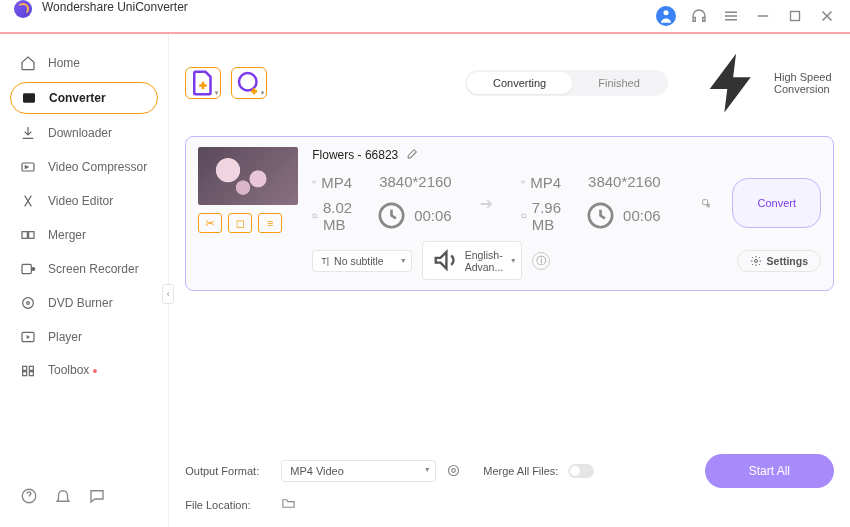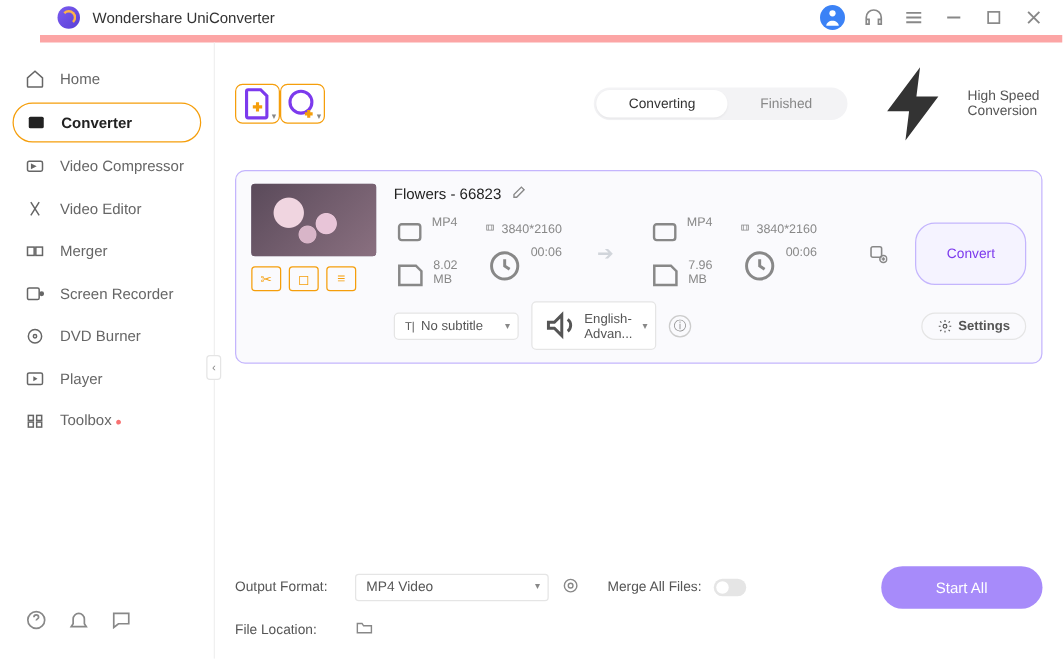--- a/index.html
+++ b/index.html
@@ -1,48 +1,48 @@
 <!DOCTYPE html>
 <html><head>
 <meta charset="utf-8">
 <style>
 * { margin: 0; padding: 0; box-sizing: border-box; font-family: -apple-system, BlinkMacSystemFont, 'Segoe UI', sans-serif; }
 body { width: 850px; height: 527px; background: #fff; overflow: hidden; font-size: 12px; color: #333; }
-.titlebar { height: 34px; display: flex; align-items: center; padding: 0 14px; border-bottom: 6px solid #fca5a5; margin-left: 32px; }
+.titlebar { height: 34px; display: flex; padding: 0 14px; border-bottom: 2px solid #fca5a5; }
 .logo { width: 18px; height: 18px; background: linear-gradient(135deg, #7b5cf0, #5a3fd6); border-radius: 50%; margin-right: 10px; position: relative; }
 .logo::after { content: ''; position: absolute; width: 8px; height: 8px; border: 2px solid #ffb347; border-radius: 50%; top: 3px; left: 3px; border-left-color: transparent; border-bottom-color: transparent; }
 .app-title { font-size: 12px; color: #333; flex: 1; }
 .titlebar-right { display: flex; align-items: center; gap: 14px; }
 .titlebar-icon { width: 18px; height: 18px; display: flex; align-items: center; justify-content: center; color: #888; cursor: pointer; }
 .user-badge { width: 20px; height: 20px; background: #3b82f6; border-radius: 50%; display: flex; align-items: center; justify-content: center; }
 .main { display: flex; height: calc(100% - 34px); }
 .sidebar { width: 172px; border-right: 1px solid #f0f0f0; padding: 14px 10px; display: flex; flex-direction: column; position: relative; }
 .nav-item { display: flex; align-items: center; gap: 12px; padding: 7px 10px; border-radius: 18px; cursor: pointer; color: #666; font-size: 12px; margin-bottom: 4px; }
 .nav-item.active { border: 1.5px solid #f59e0b; color: #222; font-weight: 600; }
 .nav-item.has-dot .nav-label::after { content: '•'; color: #f87171; margin-left: 3px; font-size: 14px; vertical-align: top; }
 .nav-icon { width: 16px; height: 16px; display: flex; align-items: center; justify-content: center; }
 .sidebar-bottom { margin-top: auto; display: flex; gap: 16px; padding: 8px 10px; }
 .collapse-btn { position: absolute; right: -6px; top: 250px; width: 12px; height: 20px; background: #fff; border: 1px solid #e5e5e5; border-radius: 3px; display: flex; align-items: center; justify-content: center; cursor: pointer; font-size: 9px; color: #888; }
 .content { flex: 1; padding: 14px 16px; display: flex; flex-direction: column; }
-.toolbar { display: flex; align-items: center; margin-bottom: 18px; }
+.toolbar { display: flex; align-items: center; gap: 10px; margin-bottom: 18px; }
 .tool-btn { width: 36px; height: 32px; border: 1.5px solid #f59e0b; border-radius: 6px; display: flex; align-items: center; justify-content: center; cursor: pointer; position: relative; }
 .tool-btn::after { content: '▾'; font-size: 7px; color: #888; position: absolute; right: 2px; bottom: 1px; }
 .tabs { margin-left: auto; margin-right: 20px; display: flex; background: #f3f3f5; border-radius: 14px; padding: 2px; }
 .tab { padding: 5px 26px; border-radius: 12px; font-size: 11px; color: #888; cursor: pointer; }
 .tab.active { background: #fff; color: #333; box-shadow: 0 1px 2px rgba(0,0,0,.06); }
 .hsc { display: flex; align-items: center; gap: 6px; font-size: 11px; color: #555; }
 .file-card { border: 1.5px solid #c4b5fd; border-radius: 8px; padding: 10px 12px; background: #fafafd; }
 .file-row { display: flex; gap: 14px; }
 .thumb { width: 100px; height: 58px; background: #6b5b73; border-radius: 3px; position: relative; overflow: hidden; }
 .thumb::before { content: ''; position: absolute; inset: 0; background: radial-gradient(circle at 30% 40%, #f0d5e0 15%, transparent 16%), radial-gradient(circle at 60% 55%, #e8c5d8 12%, transparent 13%), radial-gradient(circle at 45% 70%, #d8b5c8 10%, transparent 11%), linear-gradient(135deg, #5a4a5a, #8a7080); }
 .file-info { flex: 1; }
 .file-title { display: flex; align-items: center; gap: 8px; font-size: 12px; color: #222; margin-bottom: 10px; text-align: center; }
 .meta-grid { display: flex; align-items: center; gap: 22px; }
 .meta-col { display: flex; flex-direction: column; gap: 8px; }
-.meta-item { display: flex; gap: 5px; font-size: 10px; color: #888; }
+.meta-item { display: flex; align-items: center; gap: 5px; font-size: 15px; color: #888; }
 .arrow-sep { color: #d1d5db; font-size: 16px; padding: 0 6px; }
 .convert-btn { border: 1.5px solid #c4b5fd; background: #f5f3ff; border-radius: 16px; padding: 18px 24px; font-size: 11px; color: #7c3aed; cursor: pointer; align-self: center; }
 .tool-icons { display: flex; gap: 6px; margin-top: 8px; }
 .tool-icons .ti { width: 24px; height: 20px; border: 1px solid #f59e0b; border-radius: 3px; display: flex; align-items: center; justify-content: center; cursor: pointer; color: #f59e0b; font-size: 11px; }
 .file-controls { display: flex; gap: 10px; margin-top: 8px; margin-left: 114px; align-items: center; }
 .dropdown { border: 1px solid #e5e5e5; border-radius: 4px; padding: 4px 18px 4px 8px; font-size: 10.5px; color: #555; background: #fff; display: flex; align-items: center; gap: 5px; position: relative; cursor: pointer; }
 .dropdown::after { content: '▾'; position: absolute; right: 6px; font-size: 8px; color: #888; }
 .info-circ { width: 18px; height: 18px; border: 1px solid #ccc; border-radius: 50%; display: flex; align-items: center; justify-content: center; font-size: 10px; color: #888; cursor: pointer; }
 .settings-pill { margin-left: auto; border: 1px solid #e5e5e5; border-radius: 12px; padding: 4px 12px; font-size: 10.5px; color: #555; display: flex; align-items: center; gap: 5px; cursor: pointer; font-weight: bold; }
 .bottom-bar { margin-top: auto; padding-top: 12px; display: flex; flex-direction: column; gap: 10px; font-size: 11px; }
@@ -111,20 +111,28 @@
         <span class="nav-icon">
           <svg viewBox="0 0 24 24" fill="currentColor">
             <rect x="3" y="5" width="18" height="14" rx="2"></rect>
           </svg>
         </span>
         <span class="nav-label">Converter</span>
       </div>
     <div class="nav-item">
         <span class="nav-icon">
           <svg viewBox="0 0 24 24" fill="none" stroke="currentColor" stroke-width="1.8">
+            <path d="M12 3v12m-5-5l5 5 5-5M4 20h16"></path>
+          </svg>
+        </span>
+        <span class="nav-label">Downloader</span>
+      </div>
+    <div class="nav-item">
+        <span class="nav-icon">
+          <svg viewBox="0 0 24 24" fill="none" stroke="currentColor" stroke-width="1.8">
             <rect x="3" y="6" width="18" height="12" rx="2"></rect>
             <path d="M8 10l4 2-4 2z" fill="currentColor"></path>
           </svg>
         </span>
         <span class="nav-label">Video Compressor</span>
       </div>
     <div class="nav-item">
         <span class="nav-icon">
           <svg viewBox="0 0 24 24" fill="none" stroke="currentColor" stroke-width="1.8">
             <path d="M7 4l10 16M17 4L7 20"></path>

